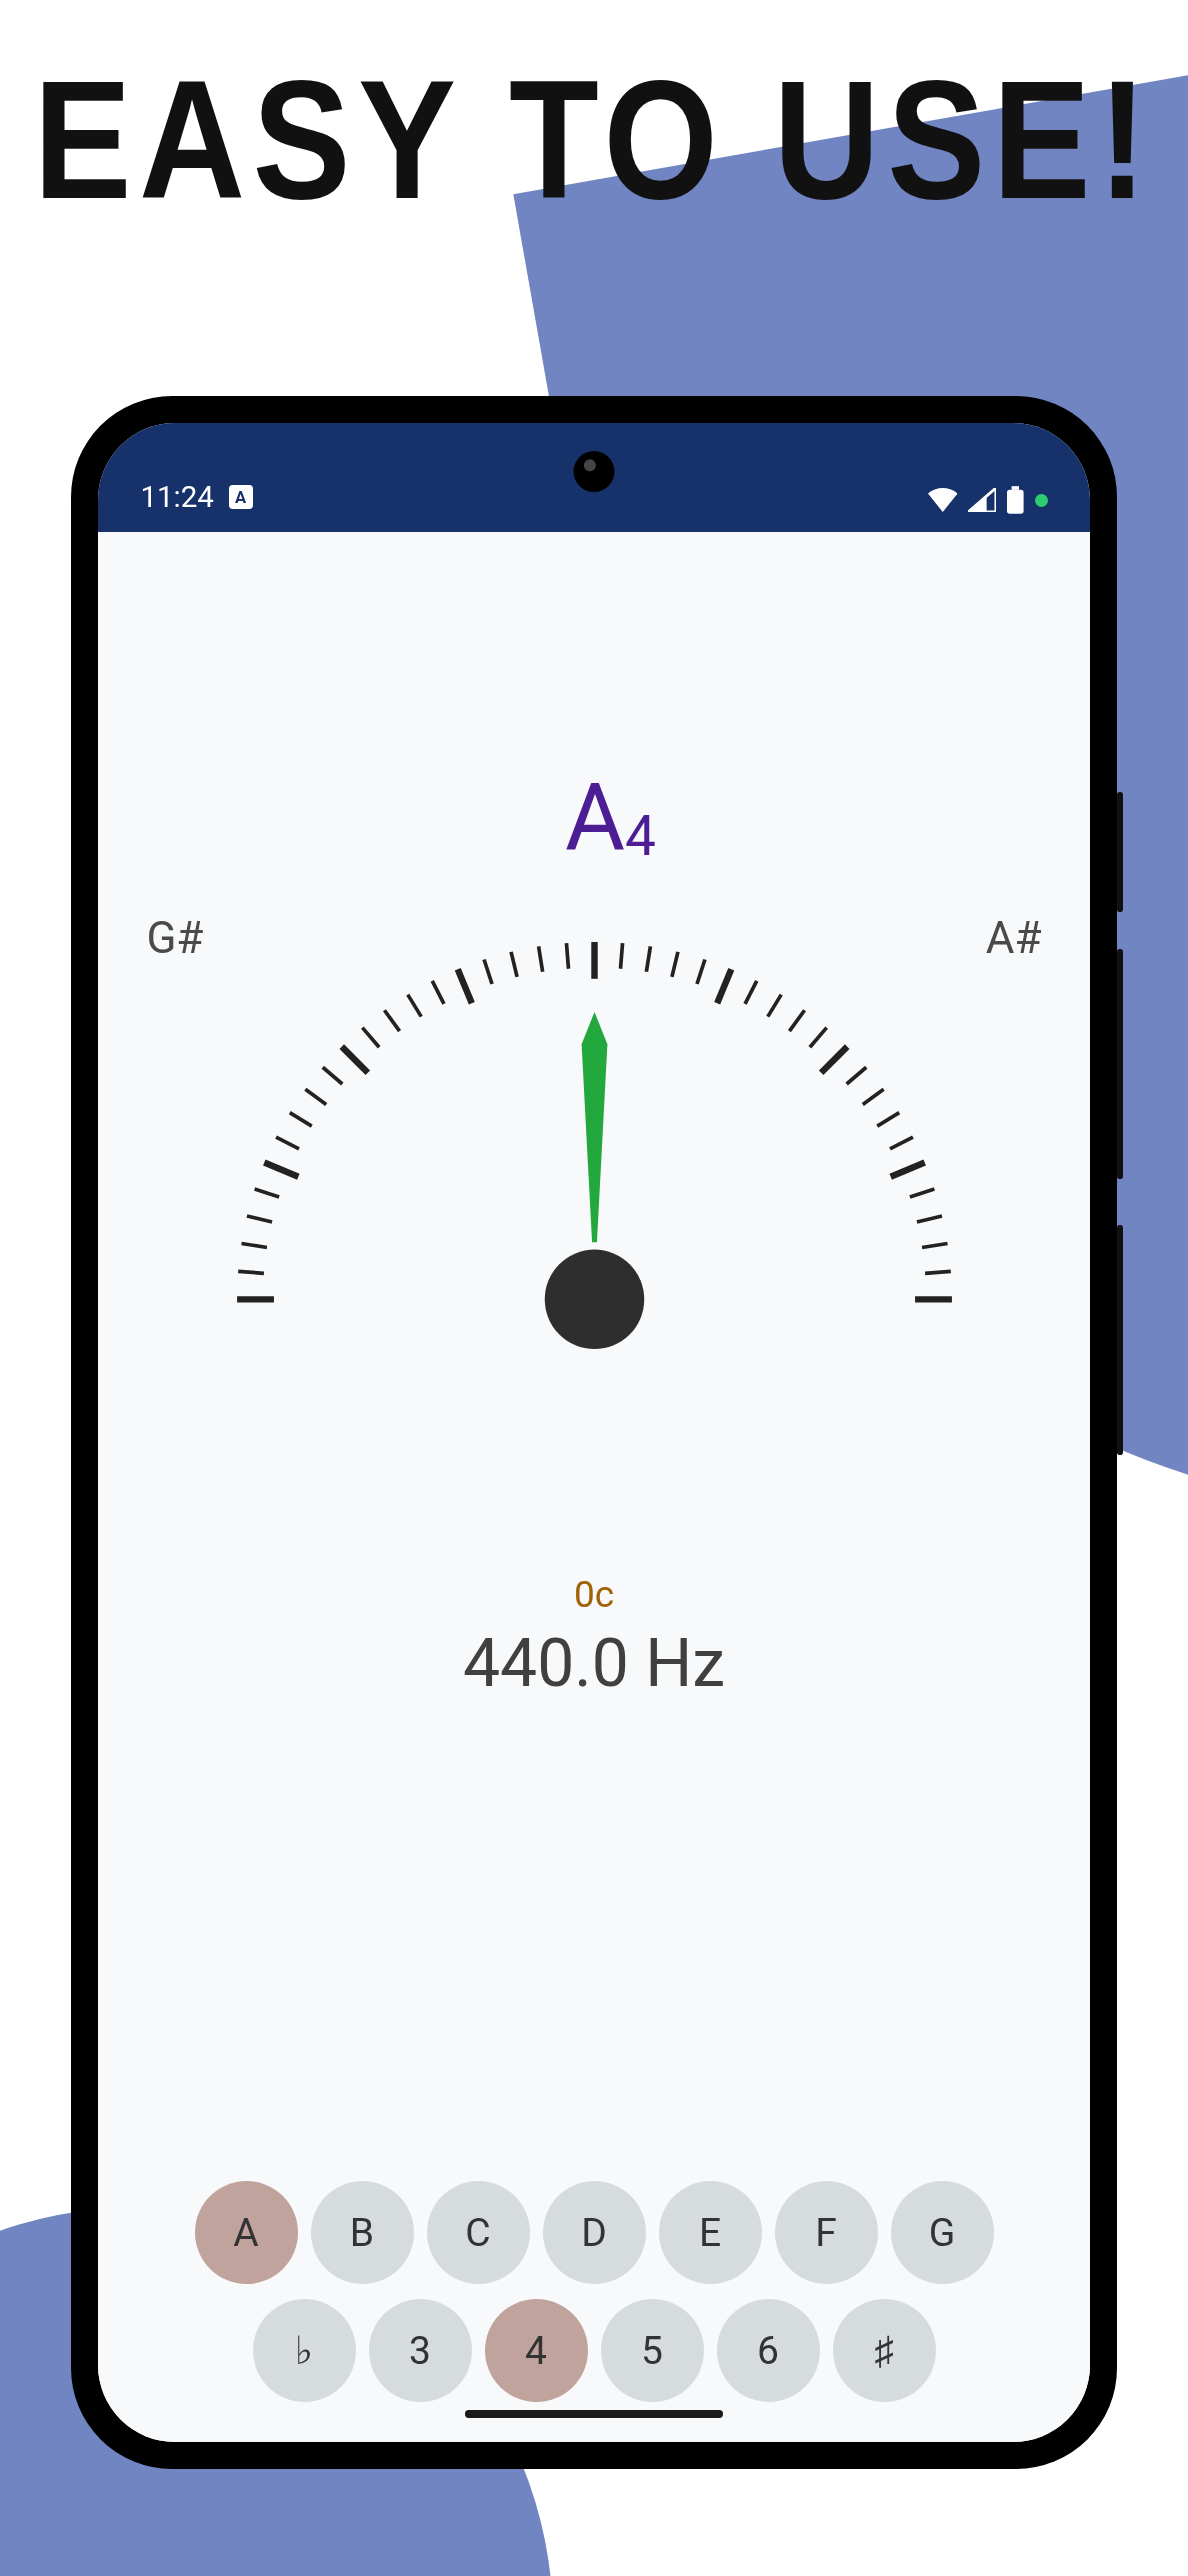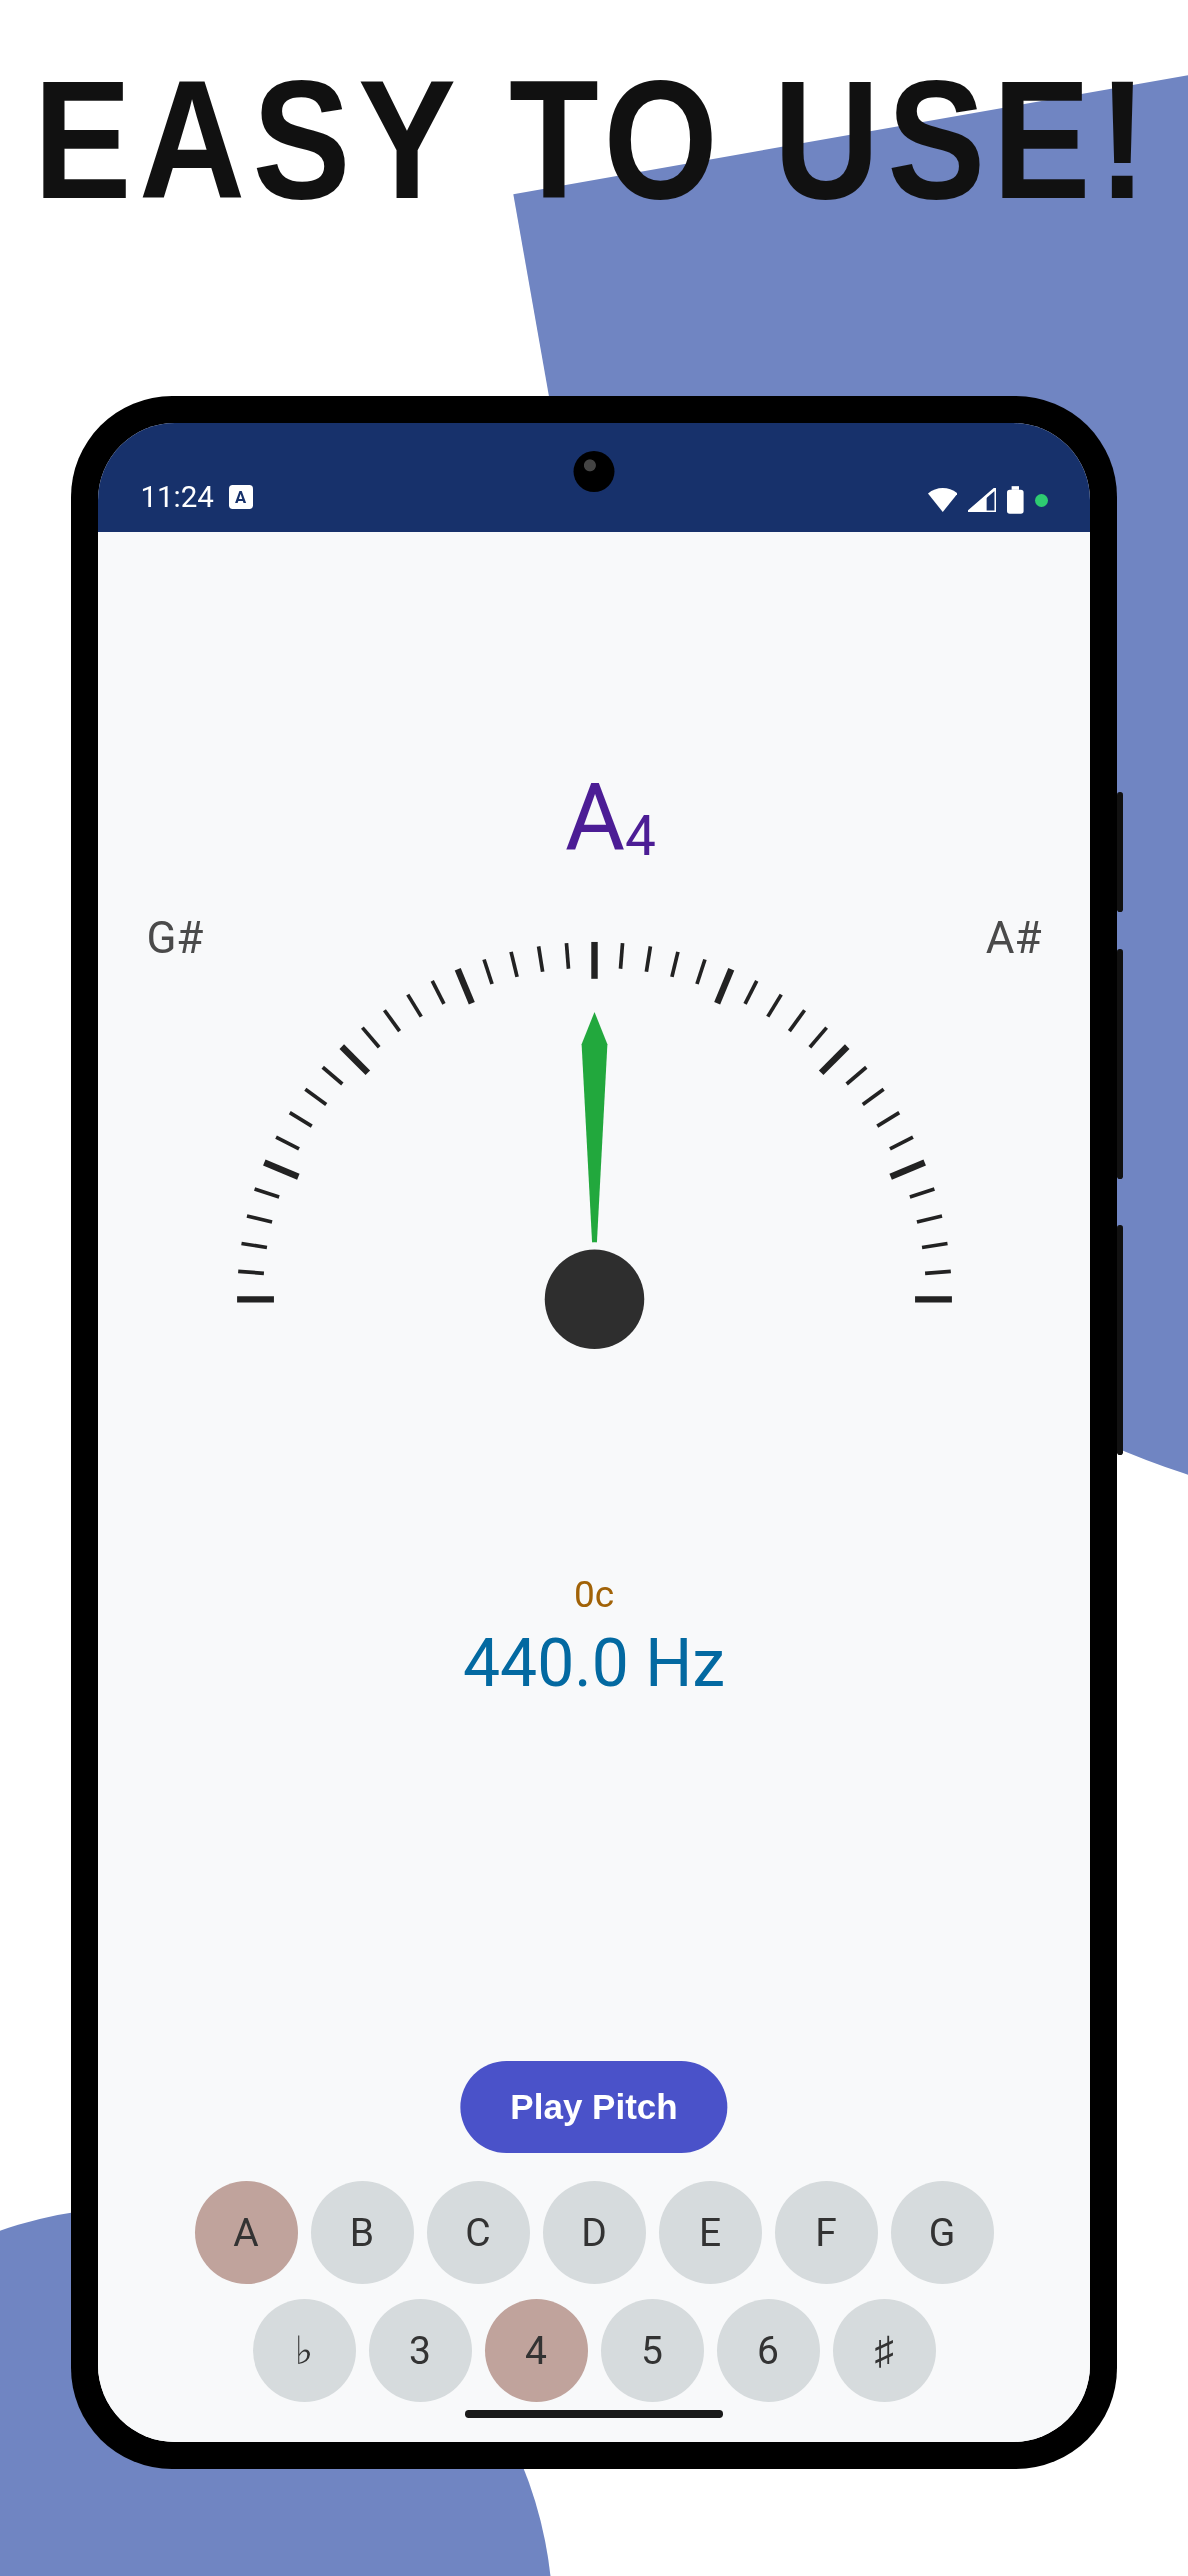--- a/index.html
+++ b/index.html
@@ -172,21 +172,21 @@
     text-align: center;
     font-size: 37px;
     color: #a16207;
   }
   .freq {
     position: absolute;
     top: 1093px;
     left: 0; right: 0;
     text-align: center;
     font-size: 66px;
-    color: #0369a1;
+    color: #404040;
   }
 
   
   .play-btn {
     position: absolute;
     top: 1529px;
     left: 50%;
     transform: translateX(-50%);
     background: #4a52c9;
     color: #fff;
@@ -331,21 +331,20 @@
             <path d="M440 440 L426 175 L440 140 L454 175 Z" fill="#22a83d"></path>
 
             <circle cx="440" cy="452" r="62" fill="#f8f9fa"></circle>
             <circle cx="440" cy="452" r="54" fill="#2e2e2e"></circle>
           </svg>
         </div>
 
         <div class="cents">0c</div>
         <div class="freq">440.0 Hz</div>
 
-        <button class="play-btn">Play Pitch</button>
 
         <div class="row notes" id="row-notes">
             <div class="chip selected">A</div>
             <div class="chip">B</div>
             <div class="chip">C</div>
             <div class="chip">D</div>
             <div class="chip">E</div>
             <div class="chip">F</div>
             <div class="chip">G</div>
           </div>

